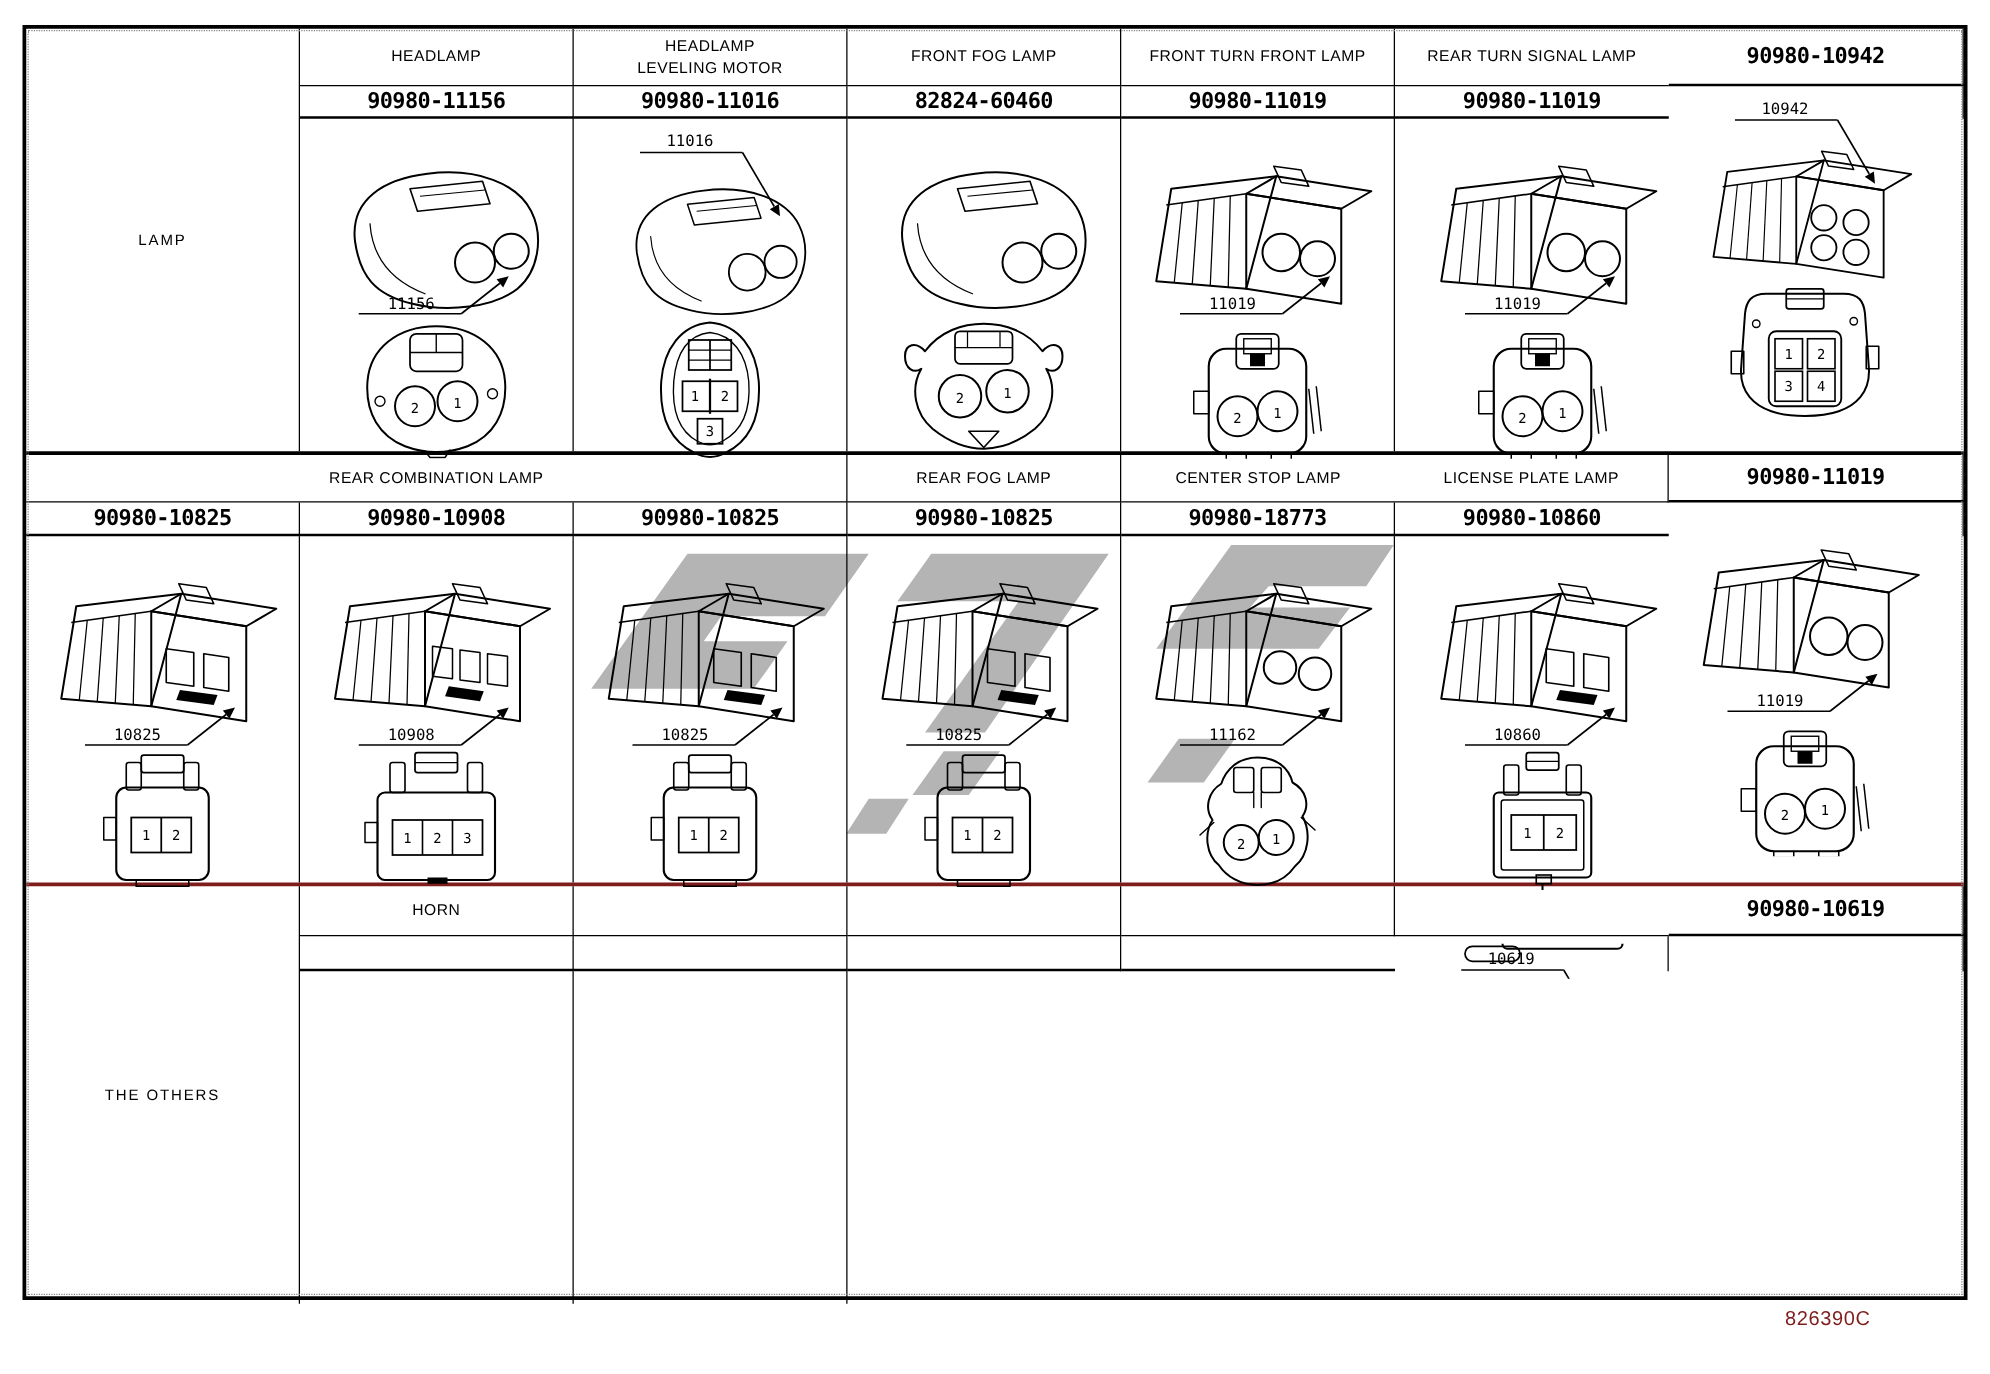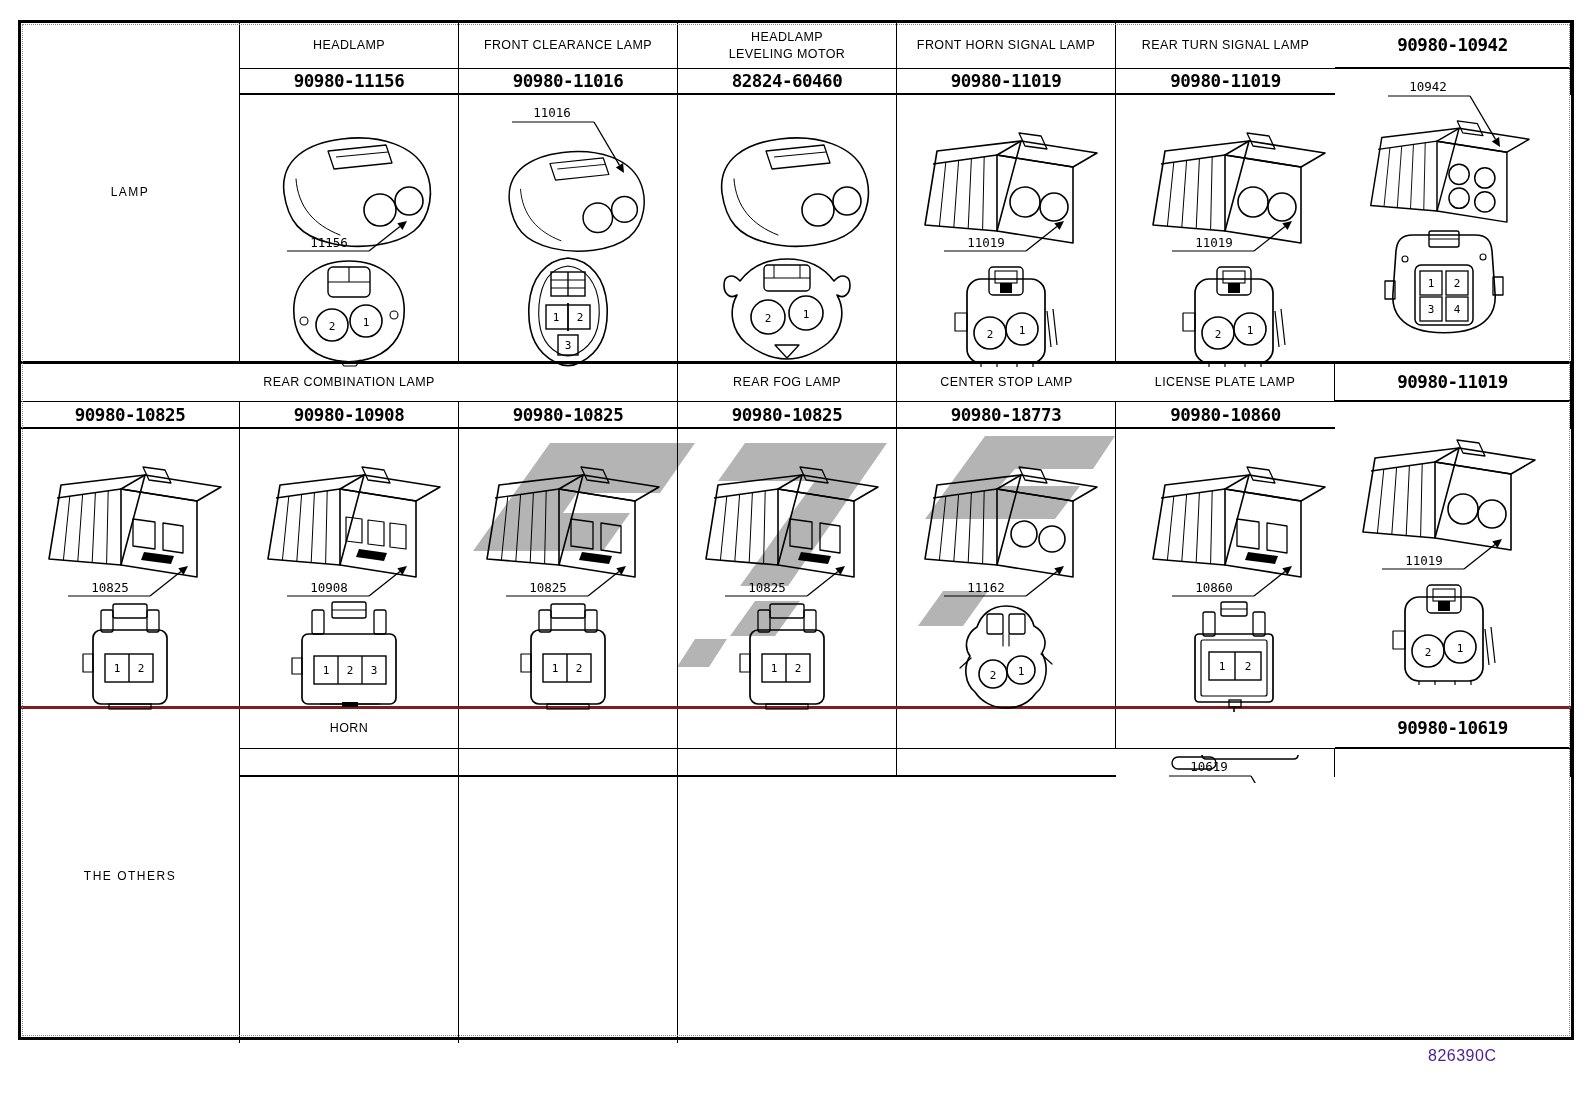--- a/index.html
+++ b/index.html
@@ -13,21 +13,21 @@
   .s3{height:334px;grid-template-rows:40px 28px 1fr;}
   .cell{border-right:1px solid #000;box-sizing:border-box;display:flex;align-items:center;justify-content:center;position:relative;min-width:0;min-height:0;}
   .lc{border-right:none;}
   .nm{border-bottom:1px solid #000;font-size:12.5px;letter-spacing:.4px;text-align:center;white-space:pre-line;line-height:1.3;}
   .pt{border-bottom:2px solid #000;font-family:"DejaVu Sans Mono",monospace;font-weight:bold;font-size:17.5px;letter-spacing:-.5px;}
   .im{padding:0;}
   .fig{width:100%;height:100%;margin-top:12px;}
   .rowlab{grid-row:1 / span 3;grid-column:1;border-right:1px solid #000;font-size:12px;letter-spacing:1.5px;}
   .span3{grid-column:1 / span 3;}
   svg text{font-family:"DejaVu Sans Mono",monospace;fill:#000;}
-  .code{position:absolute;left:1428px;top:1047px;font-size:16px;color:#4c1d95;letter-spacing:.5px;}
+  .code{position:absolute;left:1428px;top:1047px;font-size:16px;color:#7f1d1d;letter-spacing:.5px;}
 </style>
 </head>
 <body>
 
 <div class="table">
 
   <div class="wm">
     <svg width="668" height="240" viewBox="0 0 668 240">
       <g id="wmg" fill="#b4b4b4">
         <polygon points="240,12 95,12 18,120 148,120 175,82 108,82 122,62 205,62"></polygon>
@@ -38,24 +38,24 @@
         <polygon points="240,208 272,208 254,236 222,236"></polygon>
       </g>
     </svg>
   </div>
 
   <div class="section s1">
     <div class="cell rowlab">
         <span>LAMP</span>
       </div>
     <div class="cell nm"><span>HEADLAMP</span></div>
-    <div class="cell nm"><span>FRONT CLEARANCE LAMP</span></div>
     <div class="cell nm"><span>HEADLAMP
 LEVELING MOTOR</span></div>
-    <div class="cell nm"><span>FRONT HORN SIGNAL LAMP</span></div>
+    <div class="cell nm"><span>FRONT FOG LAMP</span></div>
+    <div class="cell nm"><span>FRONT TURN FRONT LAMP</span></div>
     <div class="cell nm lc"><span>REAR TURN SIGNAL LAMP</span></div>
 
     <div class="cell pt">
         <span>90980-10942</span>
       </div>
     <div class="cell pt">
         <span>90980-11156</span>
       </div>
     <div class="cell pt">
         <span>90980-11016</span>

